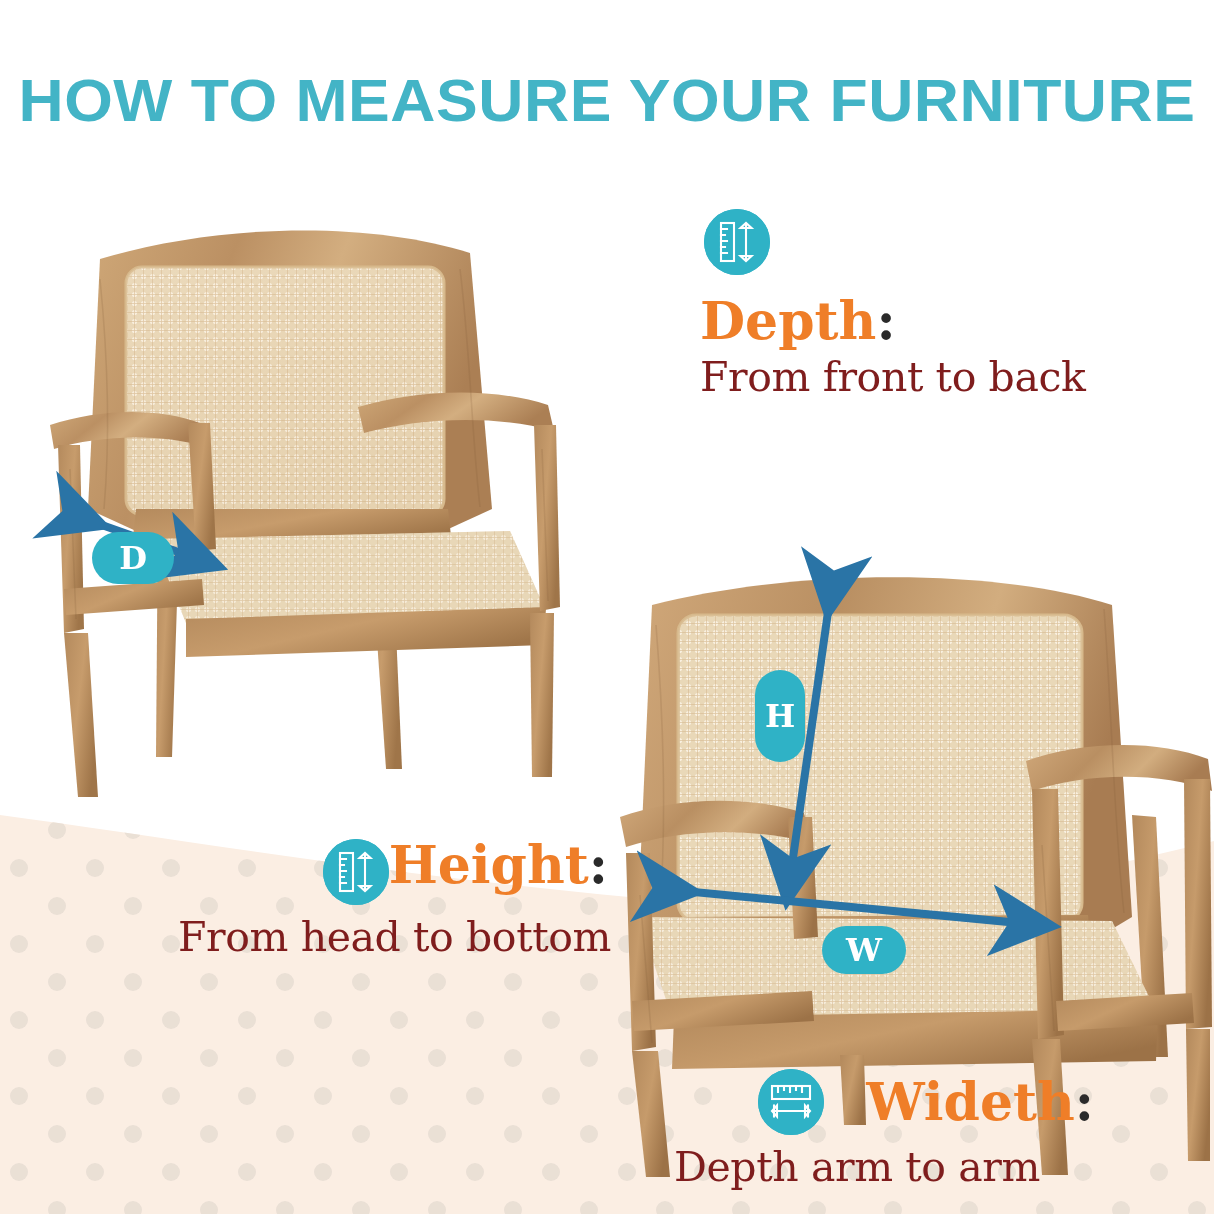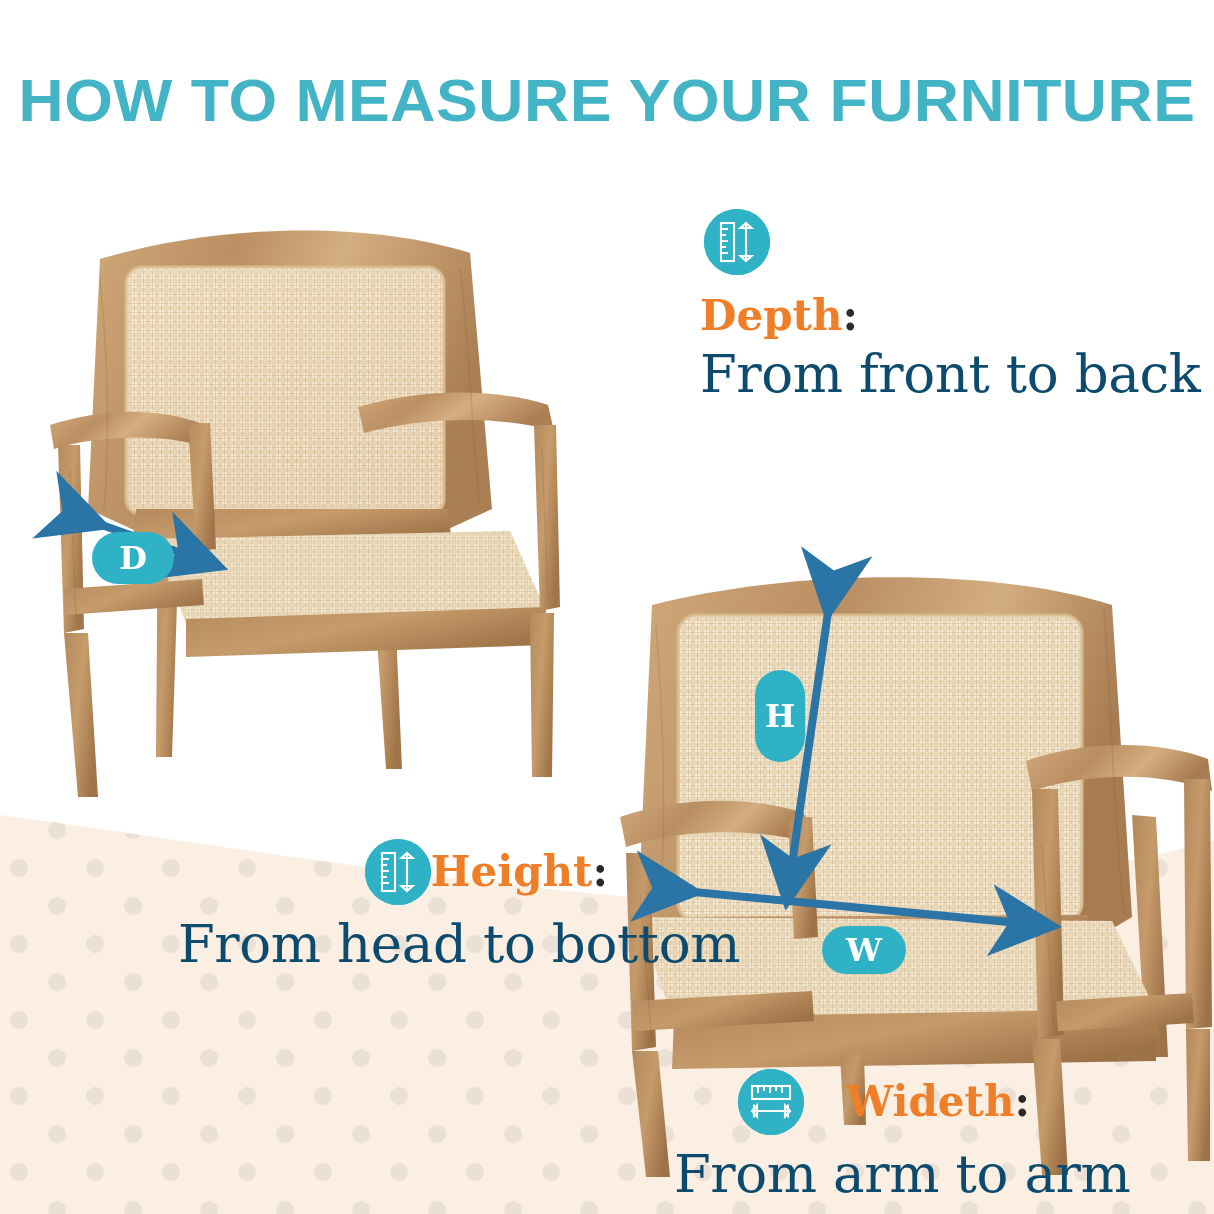--- a/index.html
+++ b/index.html
@@ -33,49 +33,49 @@
   
   .info{position:absolute;}
   .icon-circle{
     width:66px;height:66px;border-radius:50%;
     background:#2fb2c6; display:block;
   }
   .label{
     font-family:"DejaVu Serif", serif;
     font-weight:bold;
     color:#ef7e28;
-    font-size:42px;
+    font-size:52px;
     line-height:1;
     white-space:nowrap;
   }
   .label .colon{color:#2a2a2a;}
   .desc{
     font-family:"DejaVu Serif", serif;
     font-weight:normal;
-    color:#0c4a6e;
-    font-size:53px;
+    color:#7f1d1d;
+    font-size:41px;
     line-height:1.1;
     white-space:nowrap;
     letter-spacing:-0.4px;
   }
 
   
   #info-depth{left:700px;top:196px;}
   #info-depth .icon-circle{margin-left:4px;}
   #info-depth .label{margin-top:20px;}
   #info-depth .desc{margin-top:8px;}
 
   
   #info-height{left:178px;top:826px;width:430px;}
-  #info-height .row{display:flex;align-items:center;justify-content:flex-end;}
+  #info-height .row{display:flex;align-items:flex-start;justify-content:flex-end;}
   #info-height .desc{margin-top:10px;text-align:center;}
 
   
   #info-width{left:674px;top:1056px;width:420px;}
-  #info-width .row{display:flex;align-items:center;gap:26px;justify-content:center;}
+  #info-width .row{display:flex;align-items:center;gap:26px;justify-content:flex-end;}
   #info-width .label{margin-left:16px;}
   #info-width .desc{margin-top:10px;}
 
   
   .badge{
     position:absolute;
     background:#2fb2c6;
     color:#ffffff;
     font-family:"DejaVu Serif", serif;
     font-weight:bold;
@@ -318,16 +318,16 @@
             <line x1="50" y1="36.5" x2="50" y2="47.5"></line>
           </g>
           <path d="M19,36.5 L19,47.5 L14,42 Z" fill="none" stroke="#ffffff" stroke-width="2.1"></path>
           <path d="M47,36.5 L47,47.5 L52,42 Z" fill="none" stroke="#ffffff" stroke-width="2.1"></path>
         </svg>
       </span>
       <div class="label">
         <span>Wideth</span><span class="colon">:</span>
       </div>
     </div>
-    <div class="desc">From arm to arm</div>
+    <div class="desc">Depth arm to arm</div>
   </div>
 
 </div>
 
 </body></html>

